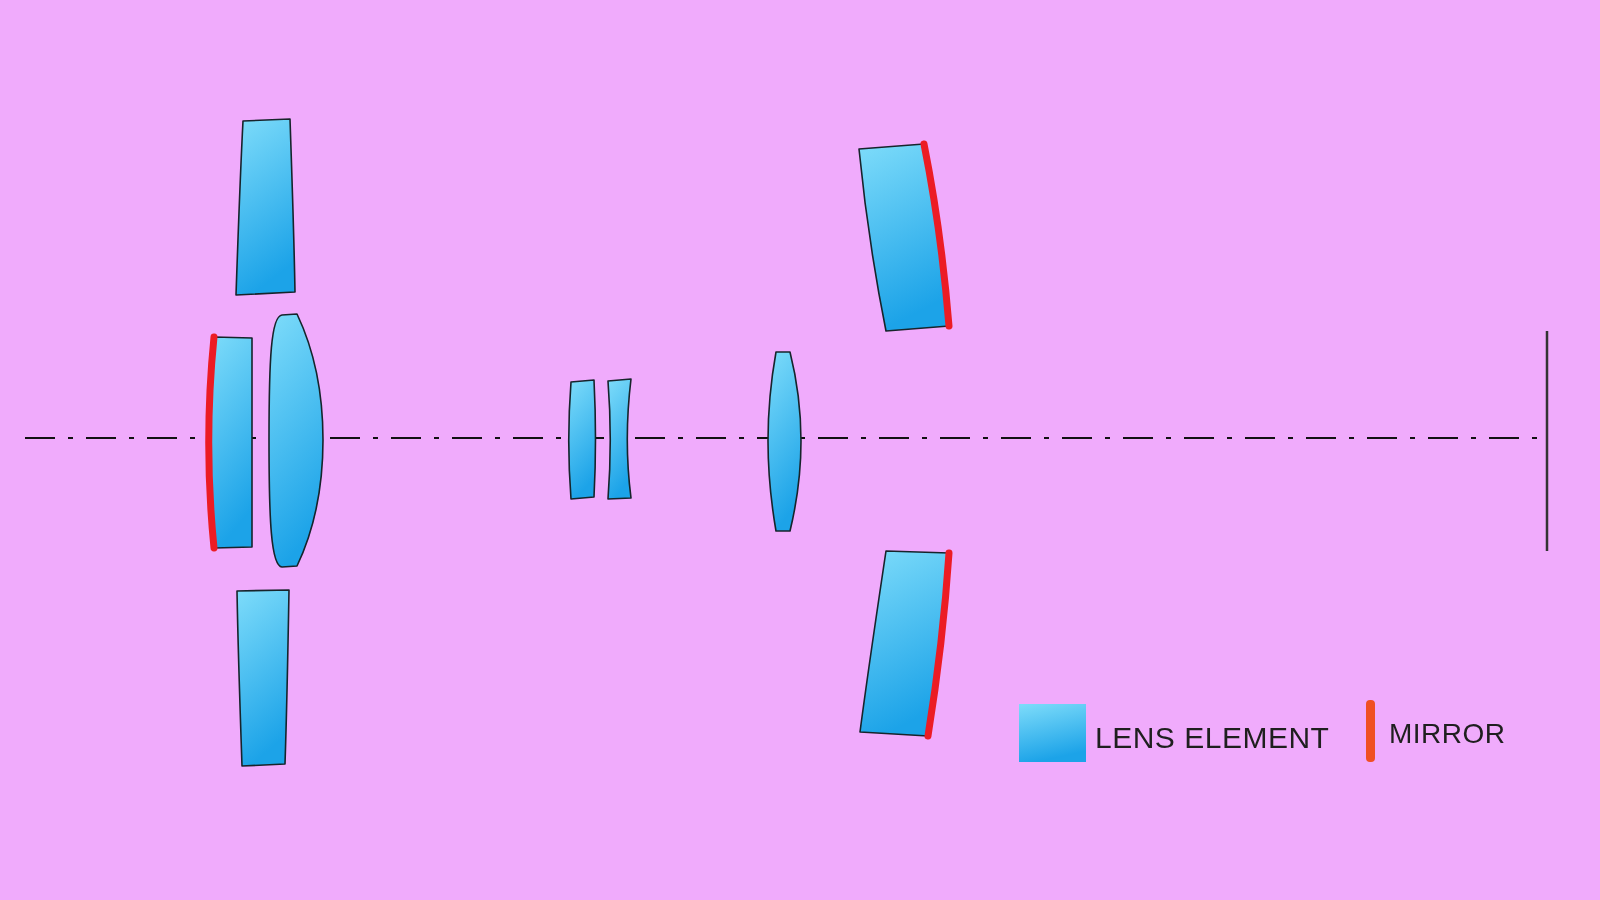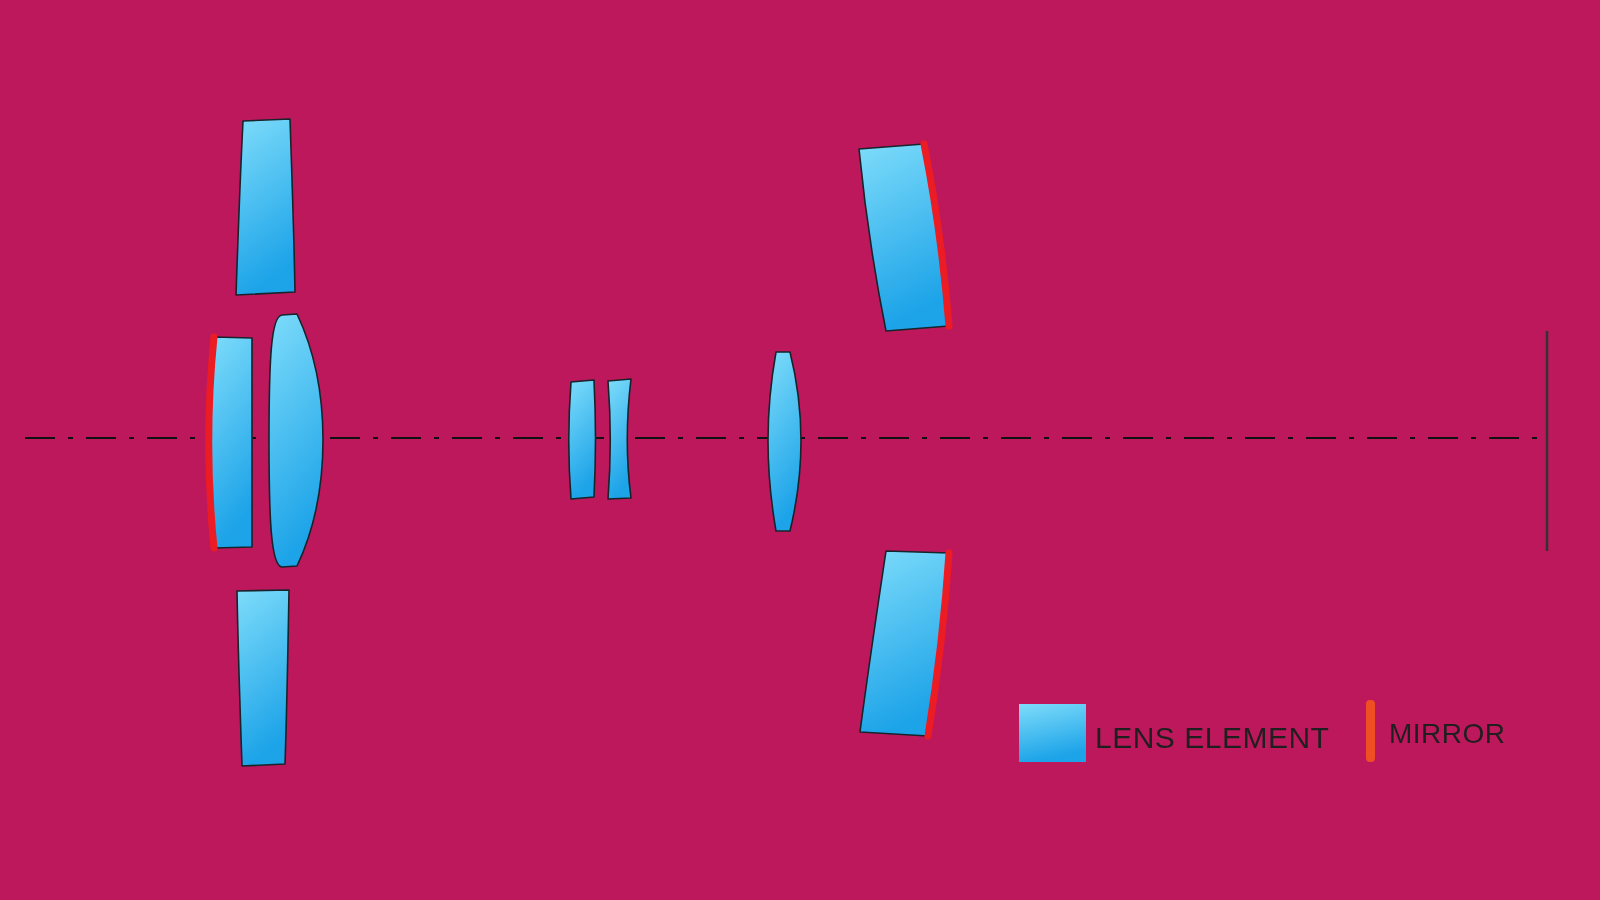--- a/index.html
+++ b/index.html
@@ -7,21 +7,21 @@
     padding: 0;
     background: #ffffff;
     width: 1600px;
     height: 900px;
     overflow: hidden;
   }
   .stage {
     position: relative;
     width: 1600px;
     height: 900px;
-    background: #be185d;
+    background: #f0abfc;
   }
   svg { display: block; }
   .legend-text {
     font-family: "Liberation Sans", sans-serif;
     fill: #1f1f1f;
     letter-spacing: 0.5px;
   }
 </style>
 </head>
 <body>

